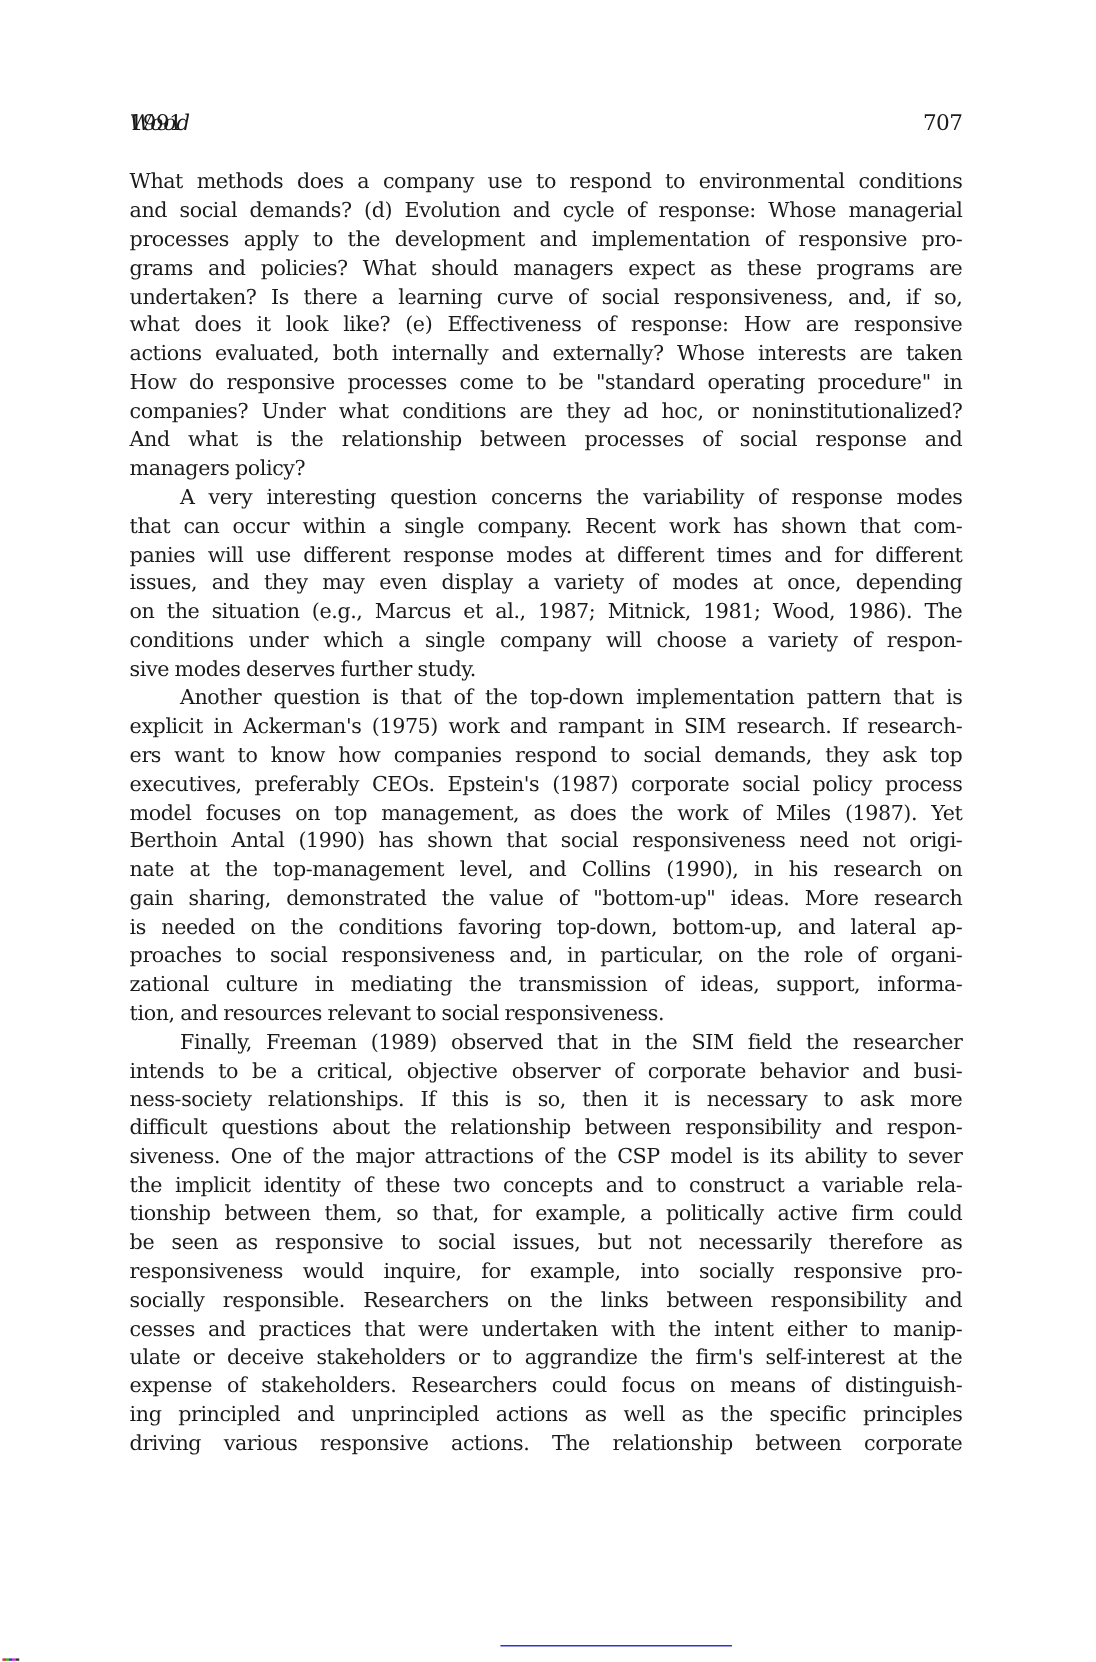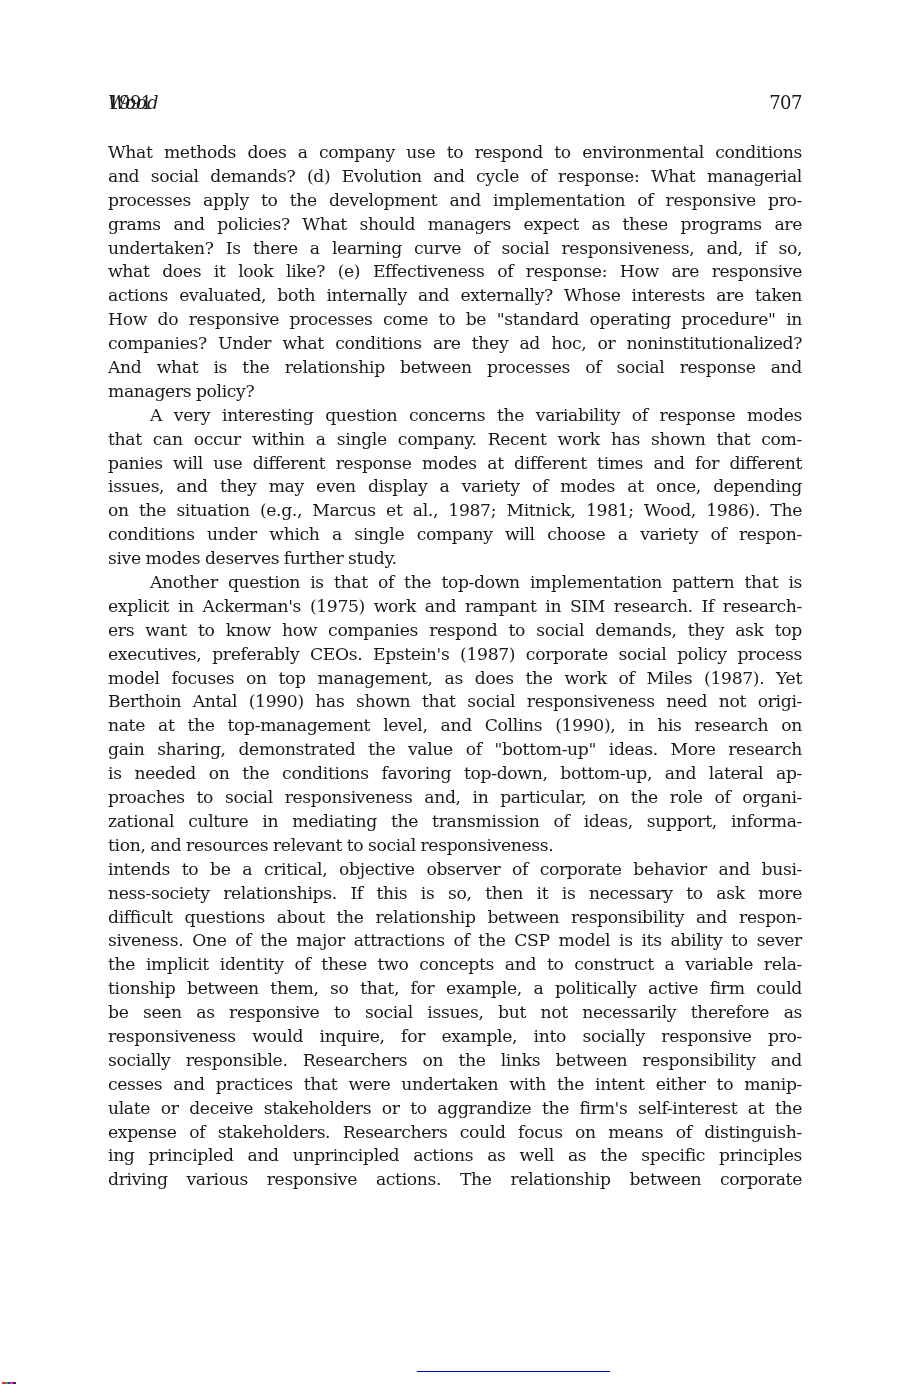--- a/index.html
+++ b/index.html
@@ -90,21 +90,21 @@
 
 <div class="running-head">
   <span class="year">1991</span>
   <span class="author">Wood</span>
   <span class="page-num">707</span>
 </div>
 
 <div class="body-text" id="body-text">
     <div class="paragraph">
       <span class="line">What methods does a company use to respond to environmental conditions</span>
-      <span class="line">and social demands? (d) Evolution and cycle of response: What managerial</span>
+      <span class="line">and social demands? (d) Evolution and cycle of response: Whose managerial</span>
       <span class="line">processes apply to the development and implementation of responsive pro-</span>
       <span class="line">grams and policies? What should managers expect as these programs are</span>
       <span class="line">undertaken? Is there a learning curve of social responsiveness, and, if so,</span>
       <span class="line">what does it look like? (e) Effectiveness of response: How are responsive</span>
       <span class="line">actions evaluated, both internally and externally? Whose interests are taken</span>
       <span class="line">How do responsive processes come to be "standard operating procedure" in</span>
       <span class="line">companies? Under what conditions are they ad hoc, or noninstitutionalized?</span>
       <span class="line">And what is the relationship between processes of social response and</span>
       <span class="line last">managers policy?</span>
     </div>
@@ -125,20 +125,21 @@
       <span class="line">model focuses on top management, as does the work of Miles (1987). Yet</span>
       <span class="line">Berthoin Antal (1990) has shown that social responsiveness need not origi-</span>
       <span class="line">nate at the top-management level, and Collins (1990), in his research on</span>
       <span class="line">gain sharing, demonstrated the value of "bottom-up" ideas. More research</span>
       <span class="line">is needed on the conditions favoring top-down, bottom-up, and lateral ap-</span>
       <span class="line">proaches to social responsiveness and, in particular, on the role of organi-</span>
       <span class="line">zational culture in mediating the transmission of ideas, support, informa-</span>
       <span class="line last">tion, and resources relevant to social responsiveness.</span>
     </div>
     <div class="paragraph">
+      <span class="line indent">Finally, Freeman (1989) observed that in the SIM field the researcher</span>
       <span class="line">intends to be a critical, objective observer of corporate behavior and busi-</span>
       <span class="line">ness-society relationships. If this is so, then it is necessary to ask more</span>
       <span class="line">difficult questions about the relationship between responsibility and respon-</span>
       <span class="line">siveness. One of the major attractions of the CSP model is its ability to sever</span>
       <span class="line">the implicit identity of these two concepts and to construct a variable rela-</span>
       <span class="line">tionship between them, so that, for example, a politically active firm could</span>
       <span class="line">be seen as responsive to social issues, but not necessarily therefore as</span>
       <span class="line">responsiveness would inquire, for example, into socially responsive pro-</span>
       <span class="line">socially responsible. Researchers on the links between responsibility and</span>
       <span class="line">cesses and practices that were undertaken with the intent either to manip-</span>

